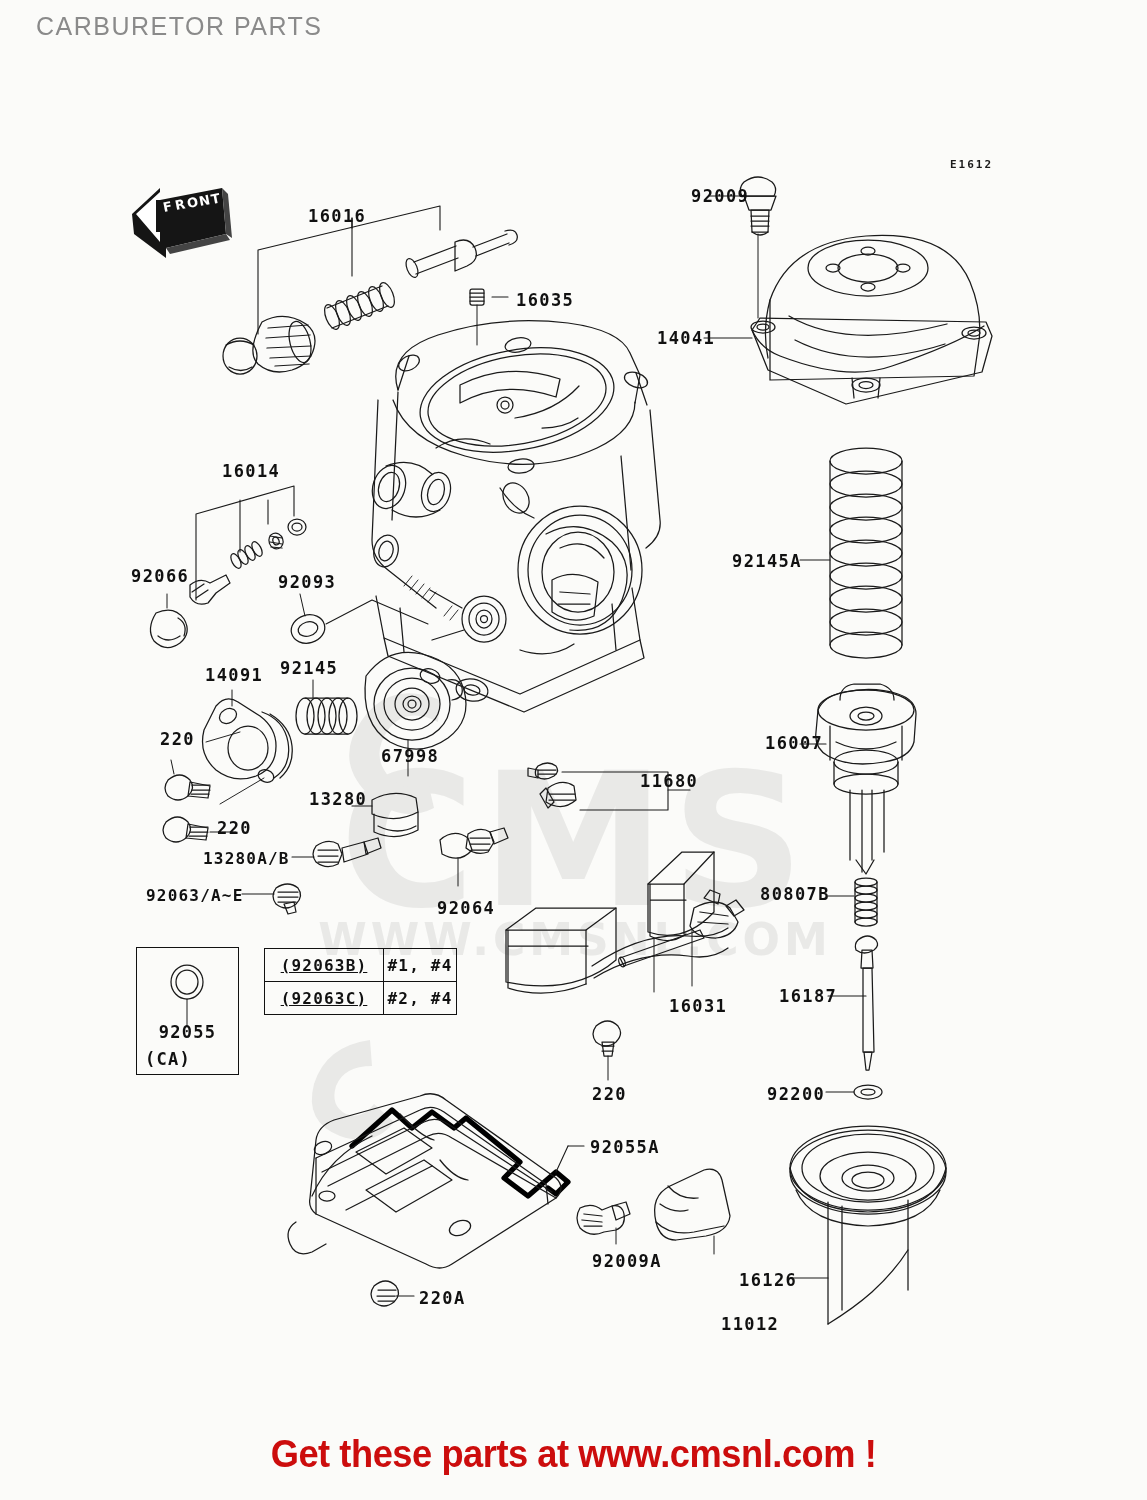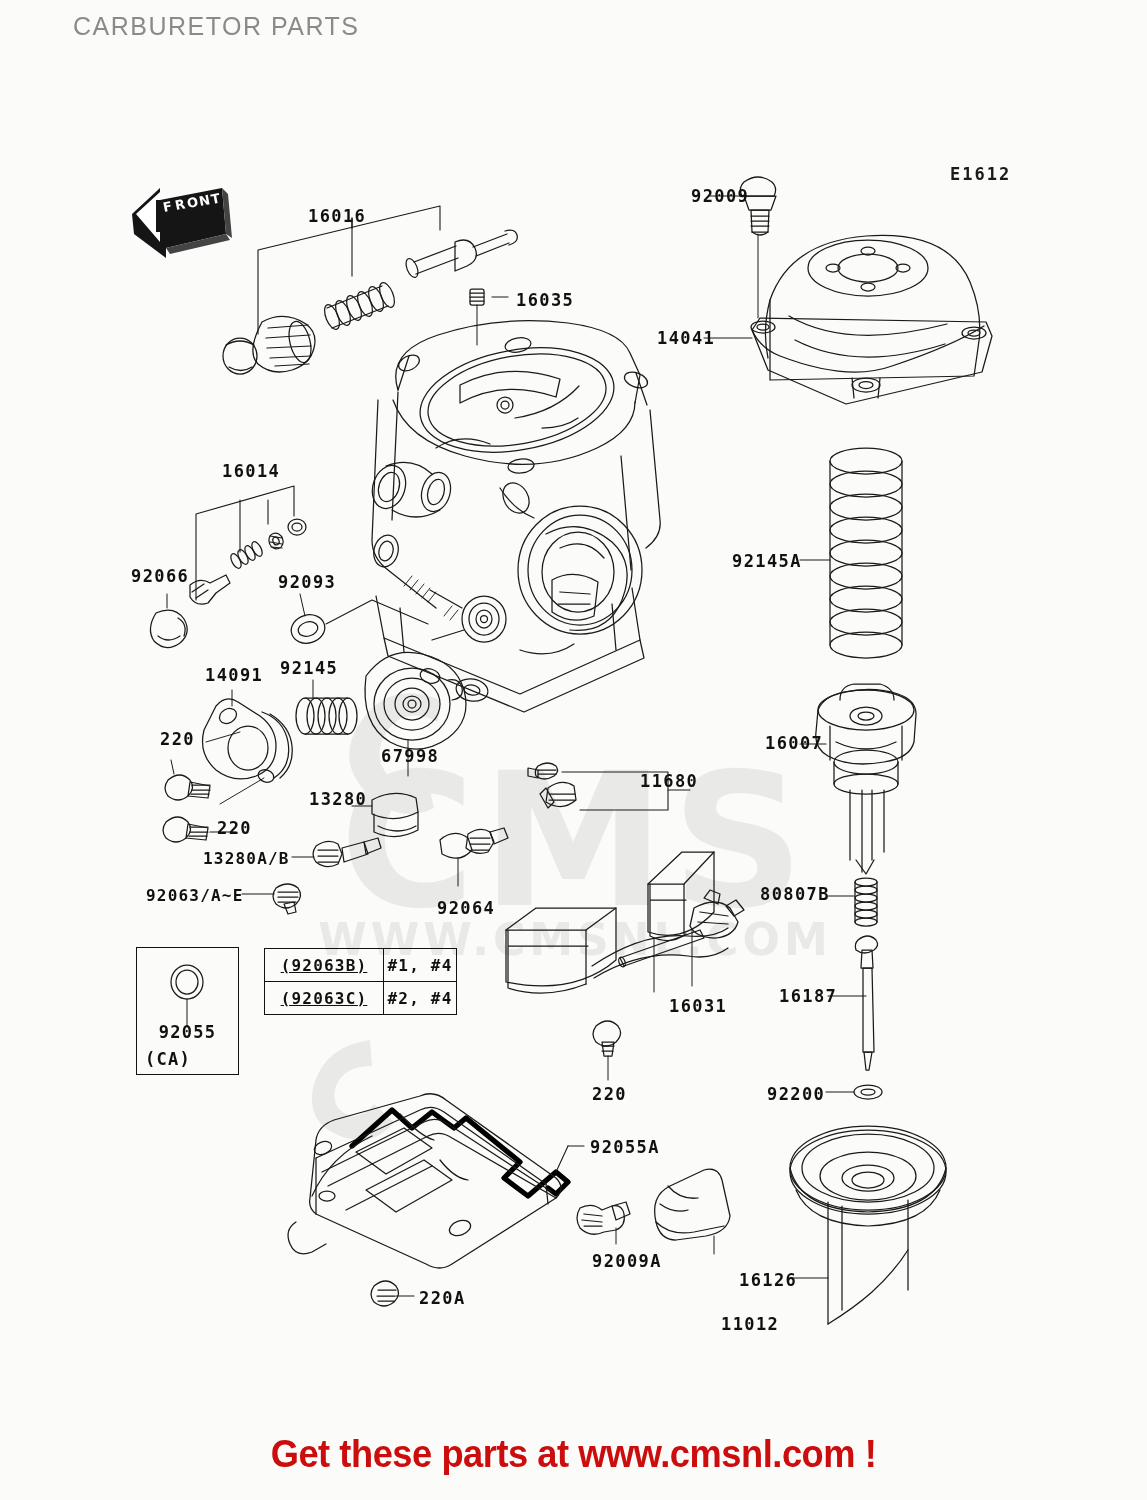--- a/index.html
+++ b/index.html
@@ -2,23 +2,23 @@
 <html><head>
 <meta charset="utf-8">
 <style>
   html,body{margin:0;padding:0;background:#fbfbf9;}
   body{width:1147px;height:1500px;position:relative;
        font-family:"DejaVu Sans Mono","Liberation Mono",monospace;
        -webkit-font-smoothing:antialiased;overflow:hidden;}
 
   
   #page-title{position:absolute;left:36px;top:12px;font-family:"Liberation Sans","DejaVu Sans",sans-serif;
-    font-size:25px;letter-spacing:1.5px;color:#8a8a8a;font-weight:400;white-space:nowrap;margin-left:37px;}
-
-  #sheet-code{position:absolute;left:950px;top:164px;font-size:17px;font-weight:bold;
+    font-size:25px;letter-spacing:1.5px;color:#8a8a8a;font-weight:400;white-space:nowrap;}
+
+  #sheet-code{position:absolute;left:950px;top:158px;font-size:11px;font-weight:bold;
     letter-spacing:2px;color:#1a1a1a;}
 
   
   #footer{position:absolute;left:0;top:1432px;width:1147px;text-align:center;
     font-family:"Liberation Sans","DejaVu Sans",sans-serif;font-weight:bold;
     font-size:39px;color:#cc0d0d;letter-spacing:-0.5px;
     transform:scaleX(0.93);transform-origin:center;}
 
   
   #canvas{position:absolute;left:0;top:0;width:1147px;height:1500px;}

